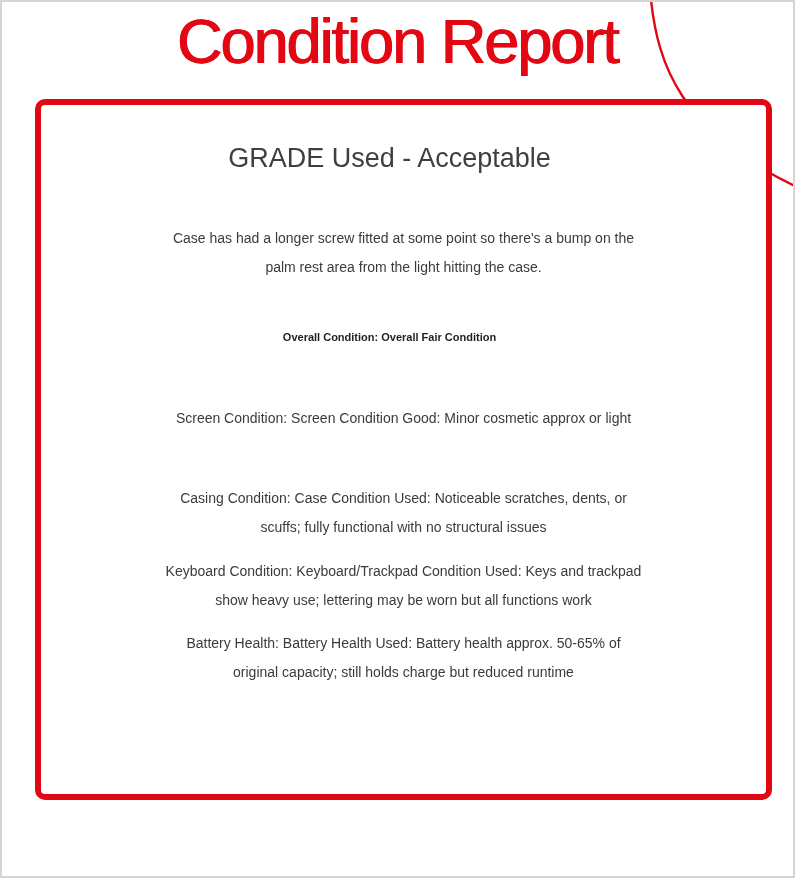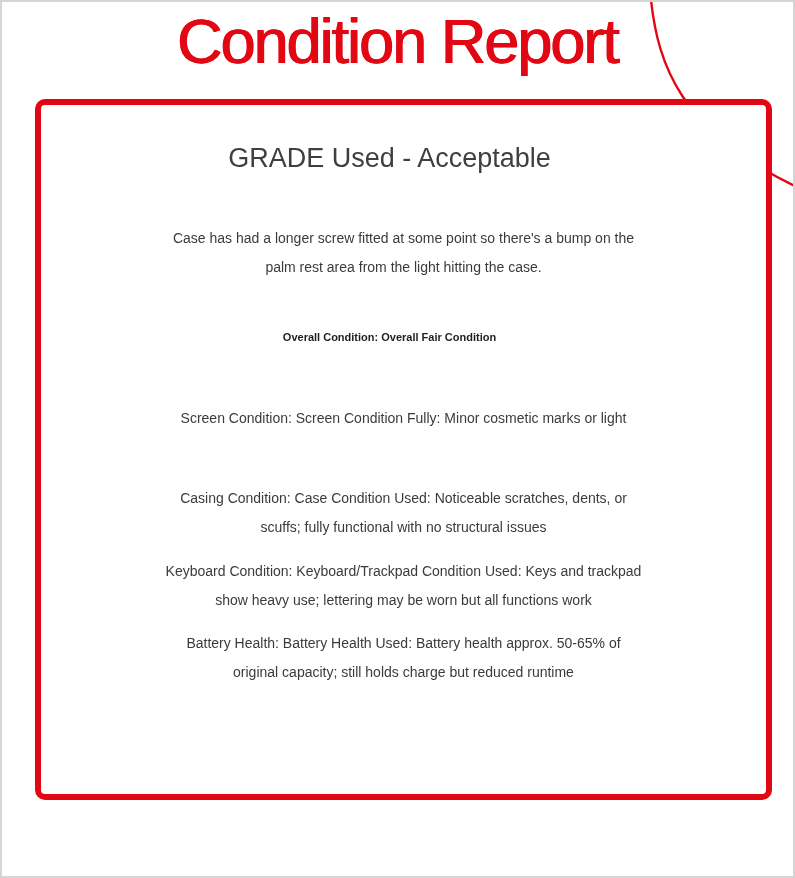--- a/index.html
+++ b/index.html
@@ -88,21 +88,21 @@
   <div class="grade-heading">GRADE Used - Acceptable</div>
 
   <div class="para note-paragraph">
     <div class="line">Case has had a longer screw fitted at some point so there's a bump on the</div>
     <div class="line">palm rest area from the light hitting the case.</div>
   </div>
 
   <div class="overall-condition">Overall Condition: Overall Fair Condition</div>
 
   <div class="para sec-screen">
-    <div class="line">Screen Condition: Screen Condition Fully: Minor cosmetic marks or light</div>
+    <div class="line">Screen Condition: Screen Condition Good: Minor cosmetic approx or light</div>
   </div>
 
   <div class="para sec-casing">
     <div class="line">Casing Condition: Case Condition Used: Noticeable scratches, dents, or</div>
     <div class="line">scuffs; fully functional with no structural issues</div>
   </div>
 
   <div class="para sec-keyboard">
     <div class="line">Keyboard Condition: Keyboard/Trackpad Condition Used: Keys and trackpad</div>
     <div class="line">show heavy use; lettering may be worn but all functions work</div>

